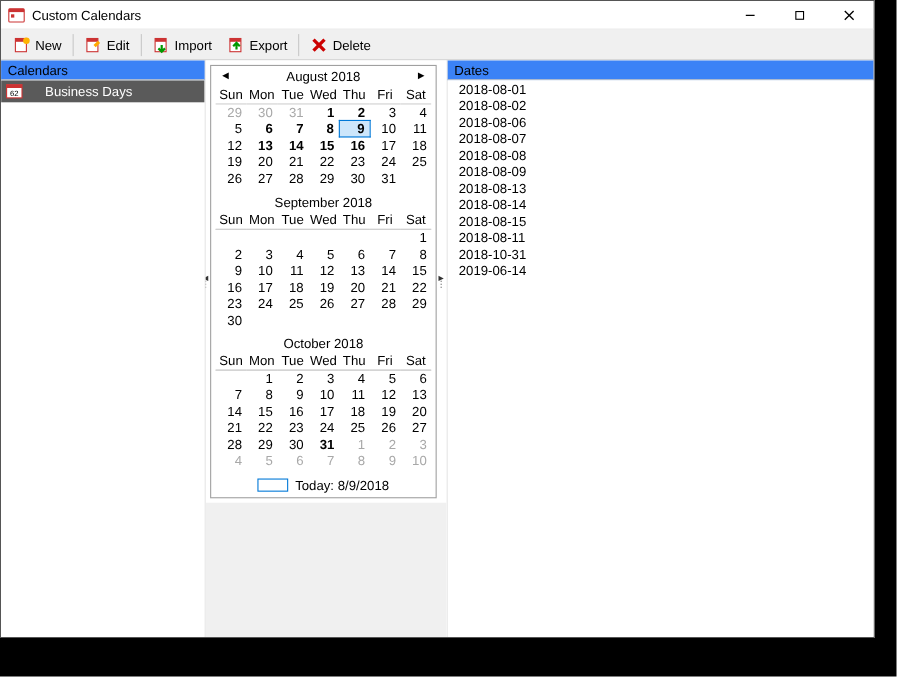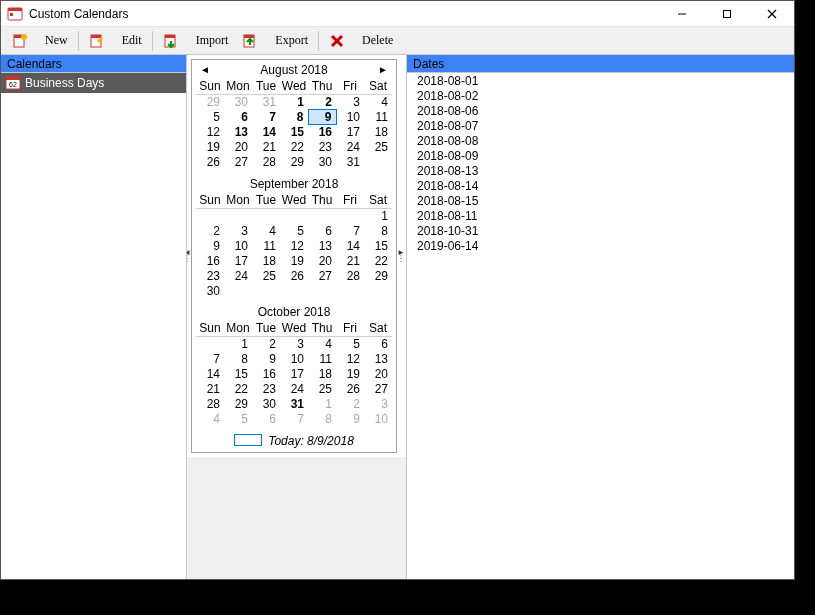--- a/index.html
+++ b/index.html
@@ -50,23 +50,22 @@
     height: 28px;
     background: #f0f0f0;
     border-bottom: 1px solid #c8c8c8;
     display:flex; align-items:center;
     padding: 0 4px;
     gap: 0;
   }
   .tool-btn {
     display:flex; align-items:center;
     padding: 2px 6px;
-    gap:17px;
+    gap:4px;
     border:1px solid transparent;
-    font-family:Liberation Serif, serif;
   }
   .tool-sep {
     width:1px; height:20px; background:#c8c8c8;
     margin:0 3px;
   }
   .tb-icon { width:16px; height:16px; display:block; }
   
   .main {
     flex:1 1 auto;
     display:flex;
@@ -89,21 +88,21 @@
   }
   .panel-body {
     flex:1 1 auto; overflow:auto;
     background:#fff;
   }
   
   .cal-item {
     display:flex; align-items:center;
     height:20px;
     padding:0 4px;
-    gap:4px;
+    gap:20px;
   }
   .cal-item.selected { background:#5a5a5a; color:#fff; }
   .cal-item.selected .cal-label { color:#fff; }
   .cal-icon { width:16px; height:16px; }
   
   .cal-container {
     margin:4px;
     border:1px solid #a0a0a0;
     width:206px;
     display:flex; flex-direction:column;
@@ -143,25 +142,24 @@
     height:15px;
   }
   td.other { color:#a8a8a8; }
   td.bold { font-weight:bold; }
   td.today {
     font-weight:bold;
     border:1px solid #0078d7;
     background:#cde6fb;
   }
   .today-row {
-    display:flex; justify-content:center;
+    display:flex; align-items:center; justify-content:center;
     gap:6px;
     padding:3px 0 4px 0;
     font-size:12px;
-    font-style:italic;
   }
   .today-box {
     width:28px; height:12px;
     border:1px solid #0078d7;
     background:#fff;
   }
   
   .nibs-row { position:relative; }
   .nib {
     position:absolute;

